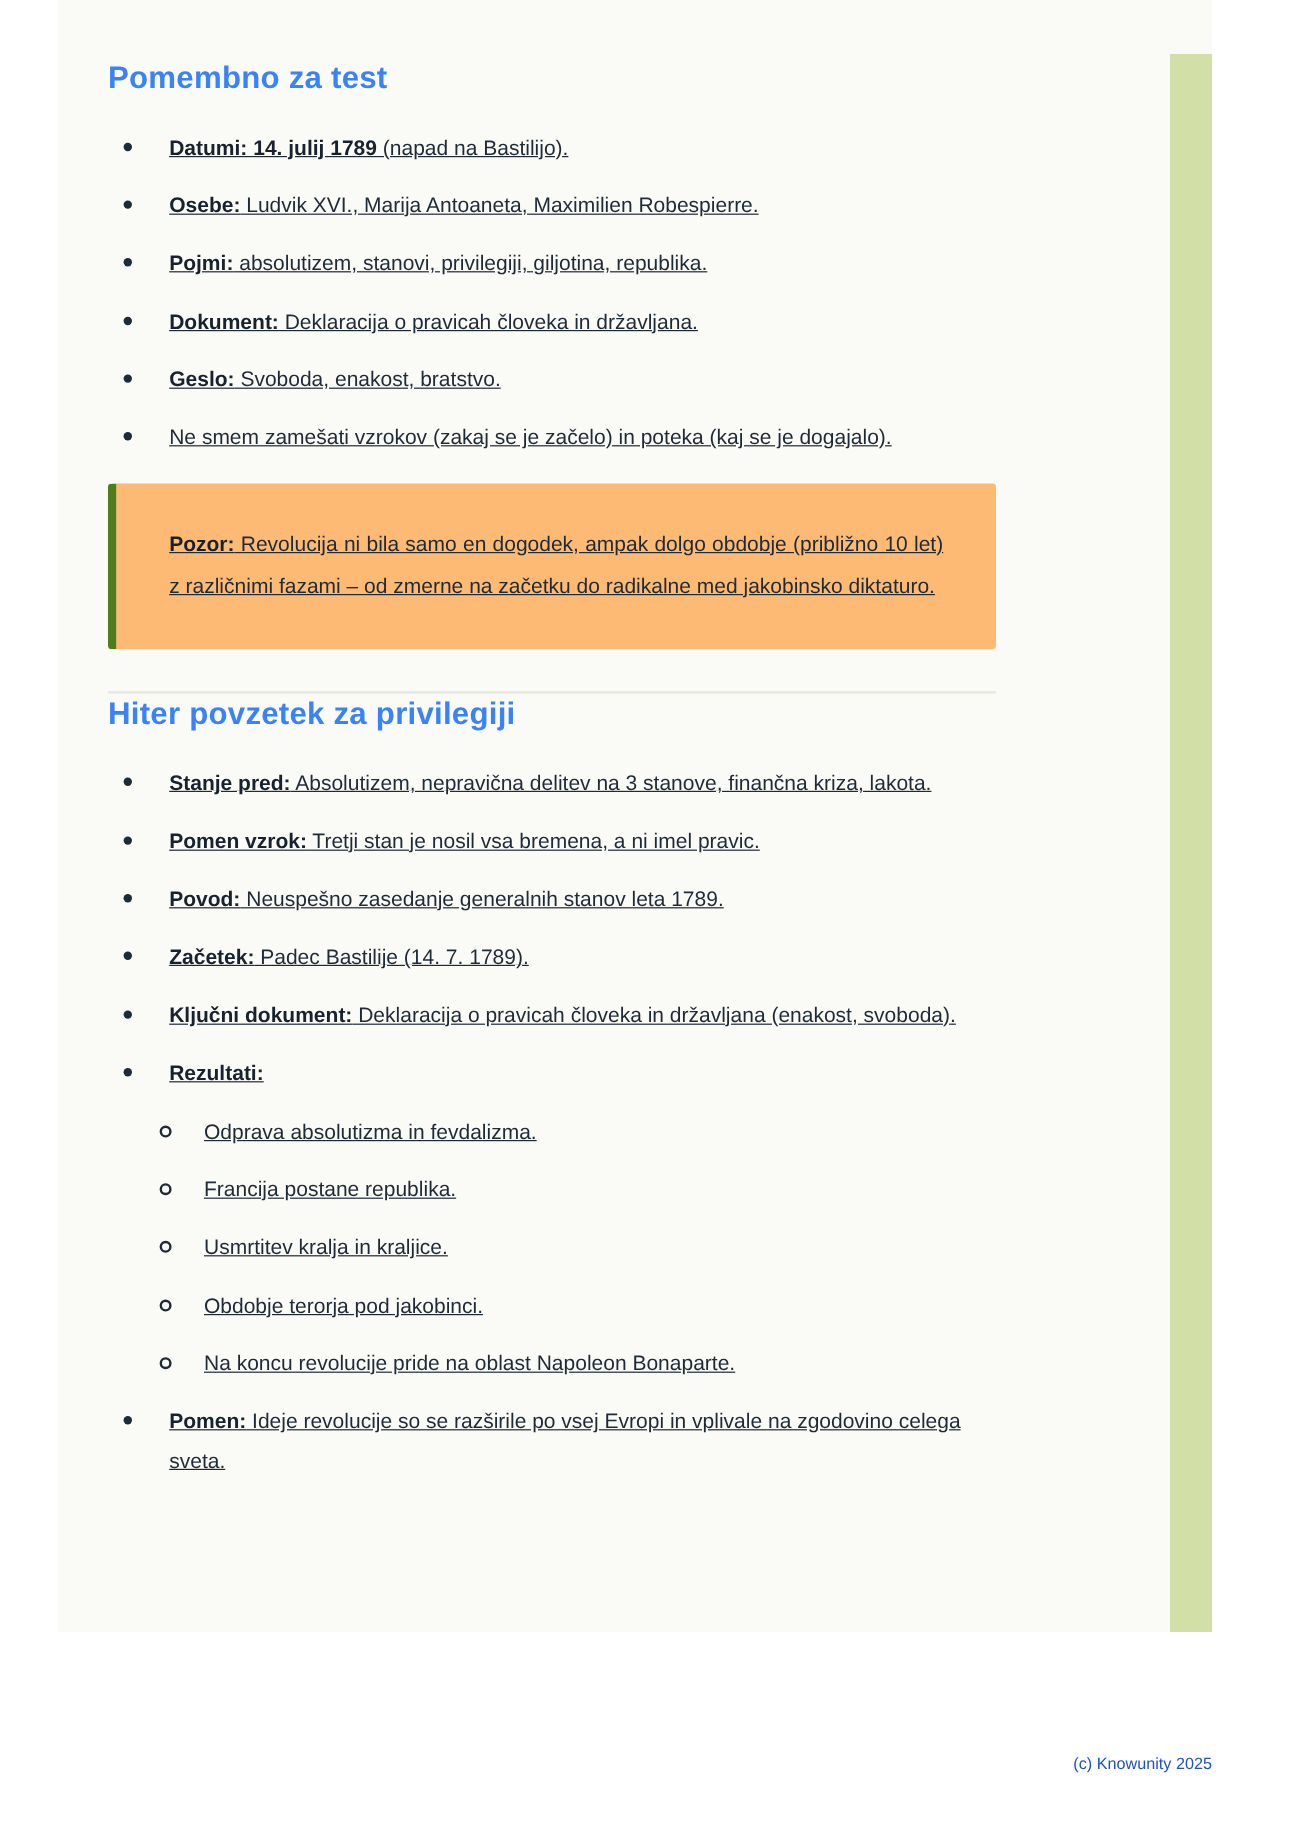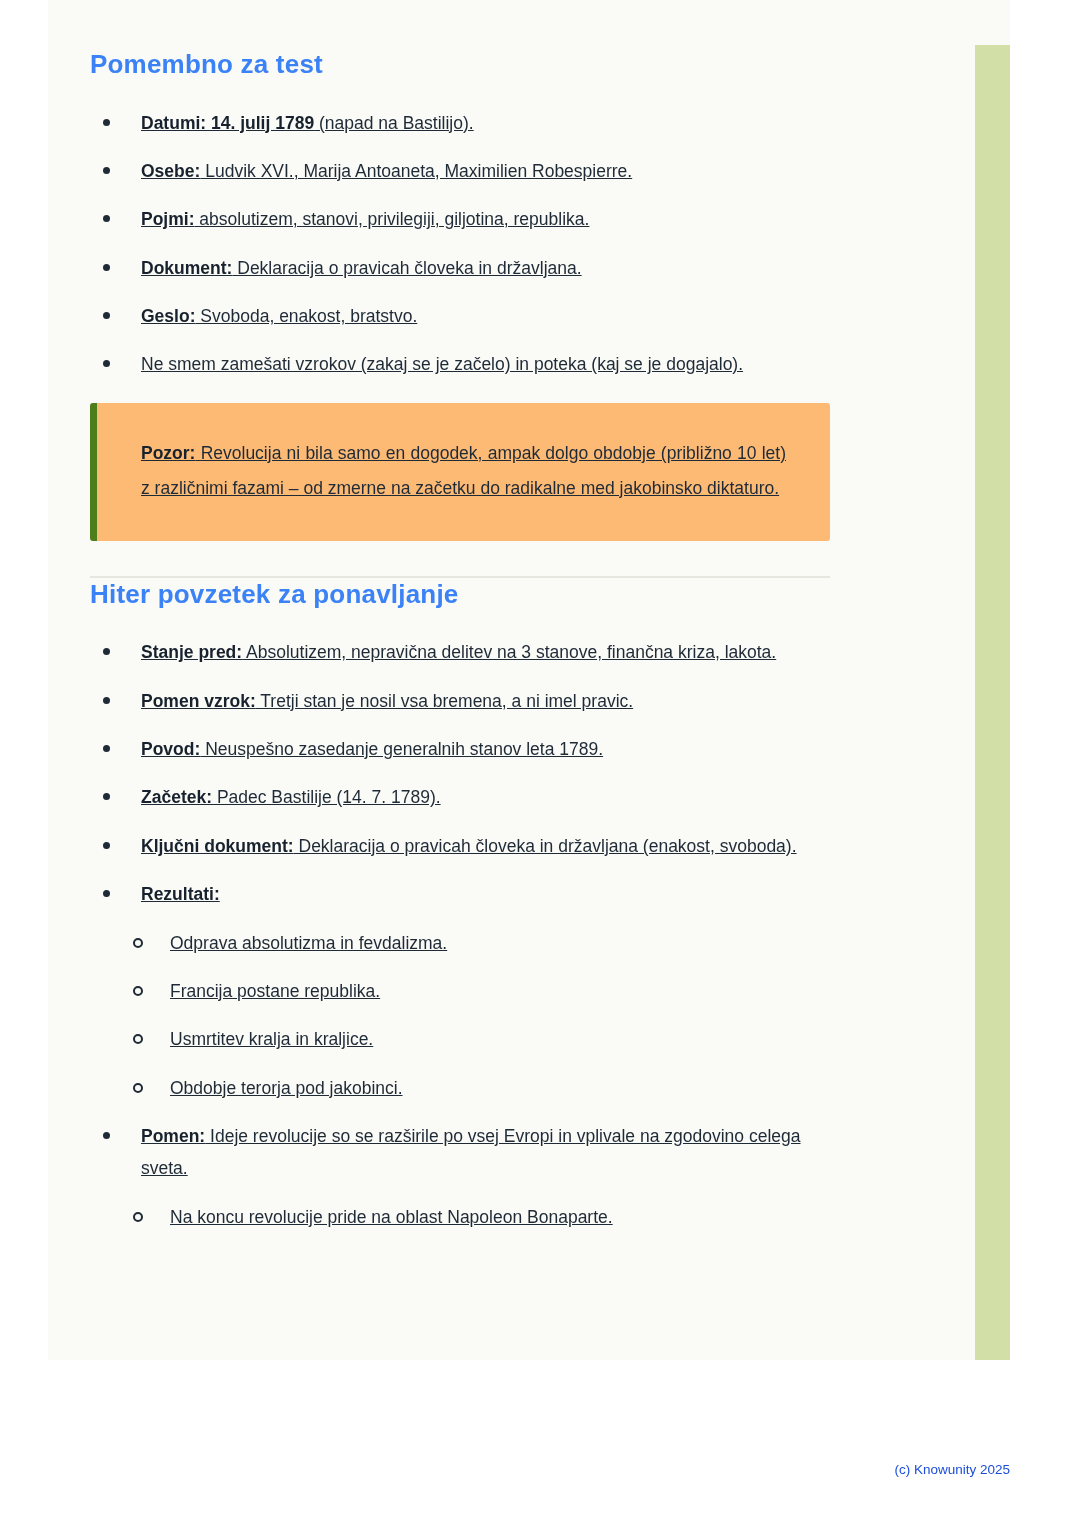--- a/index.html
+++ b/index.html
@@ -141,21 +141,21 @@
       <p class="txt"><strong></strong><span>Ne smem zamešati vzrokov (zakaj se je začelo) in poteka (kaj se je dogajalo).</span></p>
     </div>
   </div>
 
   <div class="callout">
     <p class="txt"><strong>Pozor:</strong><span> Revolucija ni bila samo en dogodek, ampak dolgo obdobje (približno 10 let) z različnimi fazami – od zmerne na začetku do radikalne med jakobinsko diktaturo.</span></p>
   </div>
 
   <div class="divider"></div>
 
-  <h1 class="h second-title">Hiter povzetek za ponavljanje</h1>
+  <h1 class="h second-title">Hiter povzetek za privilegiji</h1>
 
   <div>
     <div class="li">
       <span class="dot"></span>
       <p class="txt"><strong>Stanje pred:</strong><span> Absolutizem, nepravična delitev na 3 stanove, finančna kriza, lakota.</span></p>
     </div>
     <div class="li">
       <span class="dot"></span>
       <p class="txt"><strong>Pomen vzrok:</strong><span> Tretji stan je nosil vsa bremena, a ni imel pravic.</span></p>
     </div>
@@ -185,26 +185,26 @@
       <p class="txt">Francija postane republika.</p>
     </div>
     <div class="li sub">
       <span class="circ"></span>
       <p class="txt">Usmrtitev kralja in kraljice.</p>
     </div>
     <div class="li sub">
       <span class="circ"></span>
       <p class="txt">Obdobje terorja pod jakobinci.</p>
     </div>
+    <div class="li sub">
+      <span class="circ"></span>
+      <p class="txt">Na koncu revolucije pride na oblast Napoleon Bonaparte.</p>
+    </div>
+
     <div class="li mt6">
       <span class="dot"></span>
       <p class="txt"><strong>Pomen:</strong><span> Ideje revolucije so se razširile po vsej Evropi in vplivale na zgodovino celega sveta.</span></p>
     </div>
-
-    <div class="li sub">
-      <span class="circ"></span>
-      <p class="txt">Na koncu revolucije pride na oblast Napoleon Bonaparte.</p>
-    </div>
   </div>
 
 </div>
 
 <div class="footer">(c) Knowunity 2025</div>
 
 </body></html>

